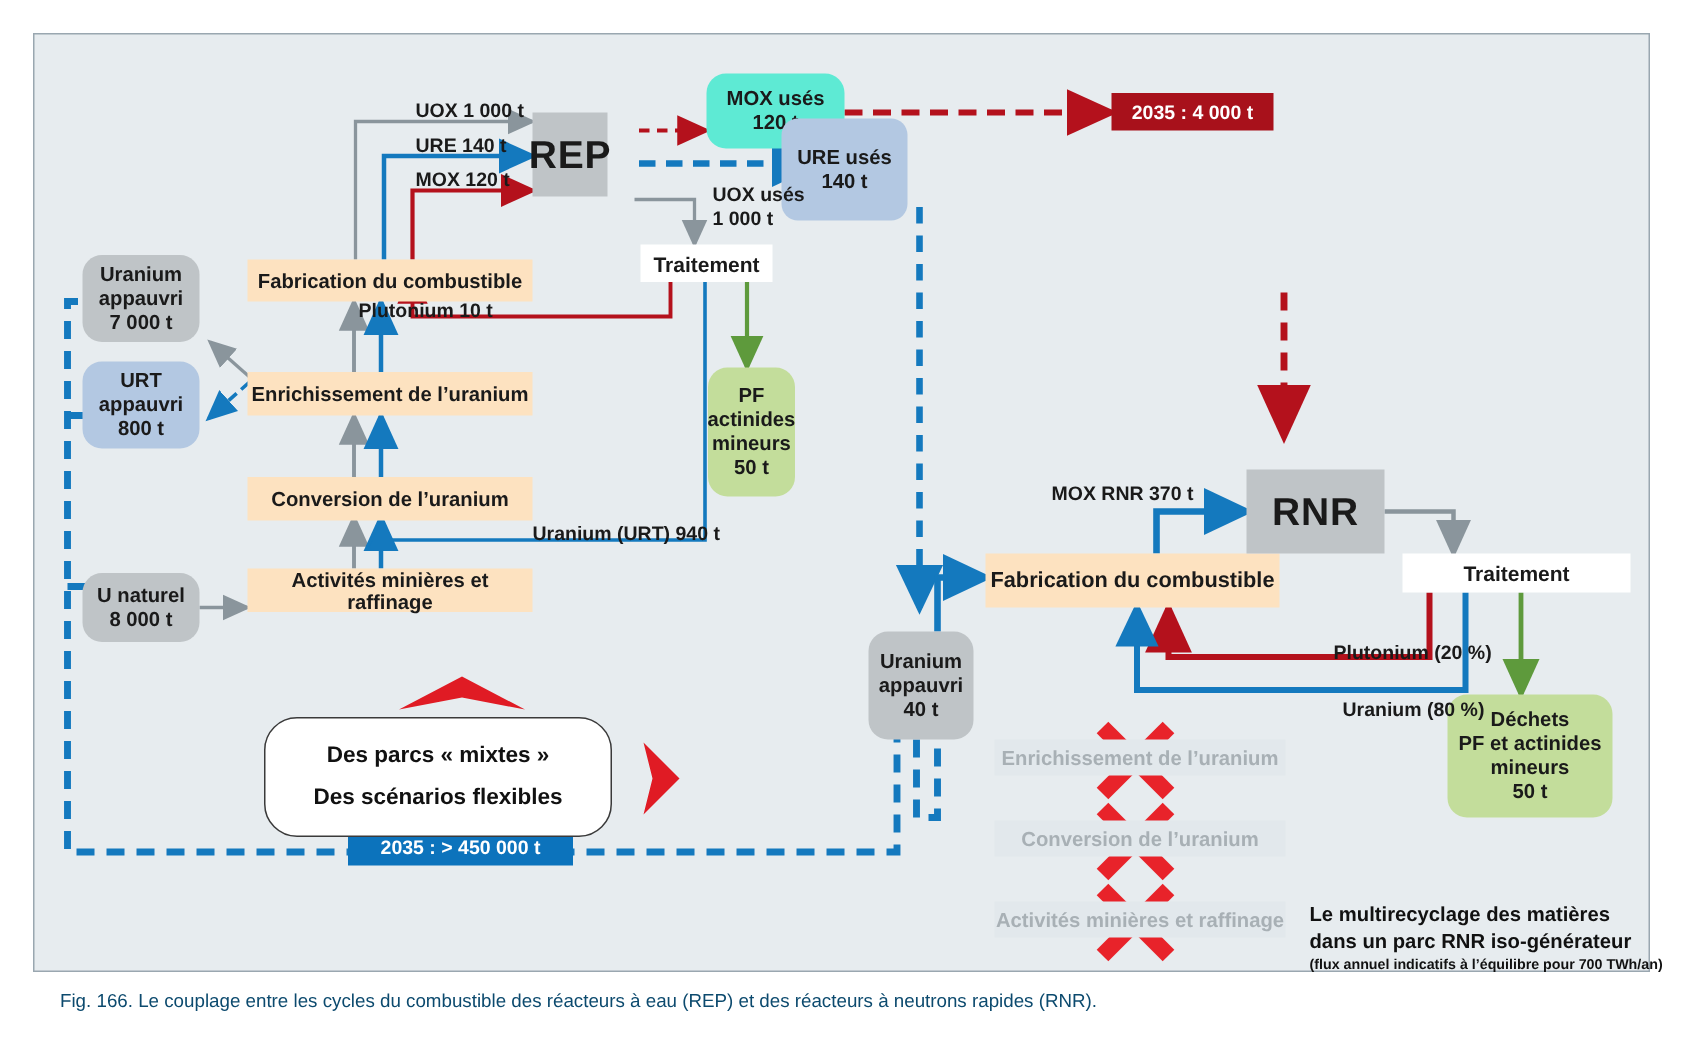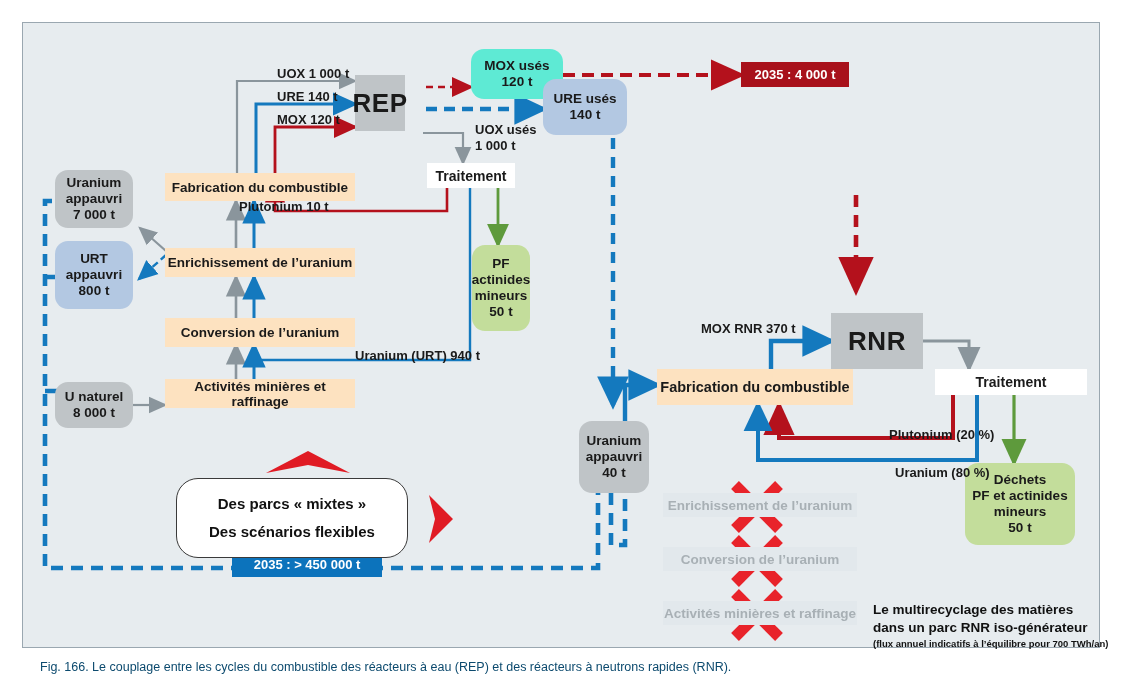--- a/index.html
+++ b/index.html
@@ -198,35 +198,35 @@
   <div class="node proc" style="left:142px;top:225px;width:190px;height:29px;">Enrichissement de l’uranium</div>
 
   <div class="node proc" style="left:142px;top:295px;width:190px;height:29px;">Conversion de l’uranium</div>
 
   <div class="node proc" style="left:142px;top:356px;width:190px;height:29px;">Activités minières et raffinage</div>
 
   <div class="node stock grey" style="left:32px;top:147px;width:78px;height:58px;white-space:pre-line;">Uranium
 appauvri
 7 000 t</div>
 
-  <div class="node stock blue" style="left:32px;top:218px;width:78px;height:68px;white-space:pre-line;">URT
+  <div class="node stock blue" style="left:32px;top:218px;width:78px;height:58px;white-space:pre-line;">URT
 appauvri
 800 t</div>
 
   <div class="node stock grey" style="left:32px;top:359px;width:78px;height:46px;white-space:pre-line;">U naturel
 8 000 t</div>
 
   <div class="node reactor" style="left:332px;top:52px;width:50px;height:56px;">REP</div>
 
   <div class="node treat" style="left:404px;top:140px;width:88px;height:25px;">Traitement</div>
 
   <div class="node stock peach" style="left:448px;top:26px;width:92px;height:50px;white-space:pre-line;">MOX usés
 120 t</div>
 
-  <div class="node stock blue" style="left:520px;top:56px;width:84px;height:56px;white-space:pre-line;">URE usés
+  <div class="node stock blue" style="left:498px;top:56px;width:84px;height:68px;white-space:pre-line;border-radius:11px;">URE usés
 140 t</div>
 
   <div class="node stock green" style="left:449px;top:222px;width:58px;height:86px;white-space:pre-line;">PF
 actinides
 mineurs
 50 t</div>
 
   <div class="node stock grey" style="left:556px;top:398px;width:70px;height:72px;white-space:pre-line;">Uranium
 appauvri
 40 t</div>

